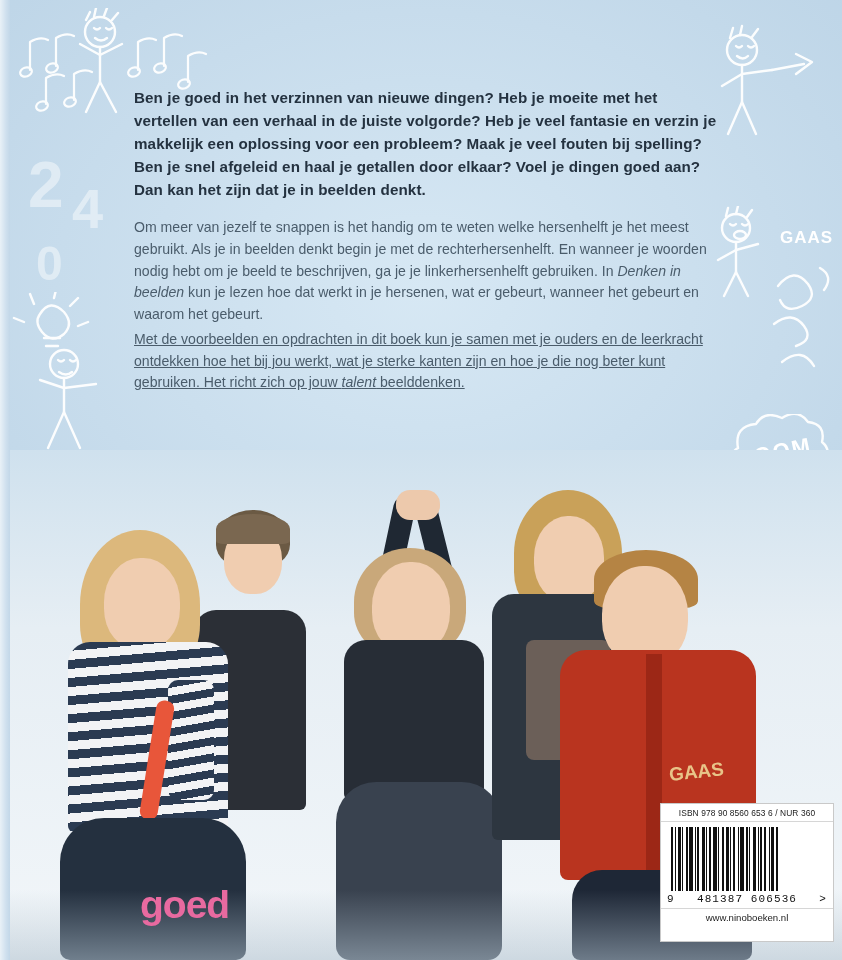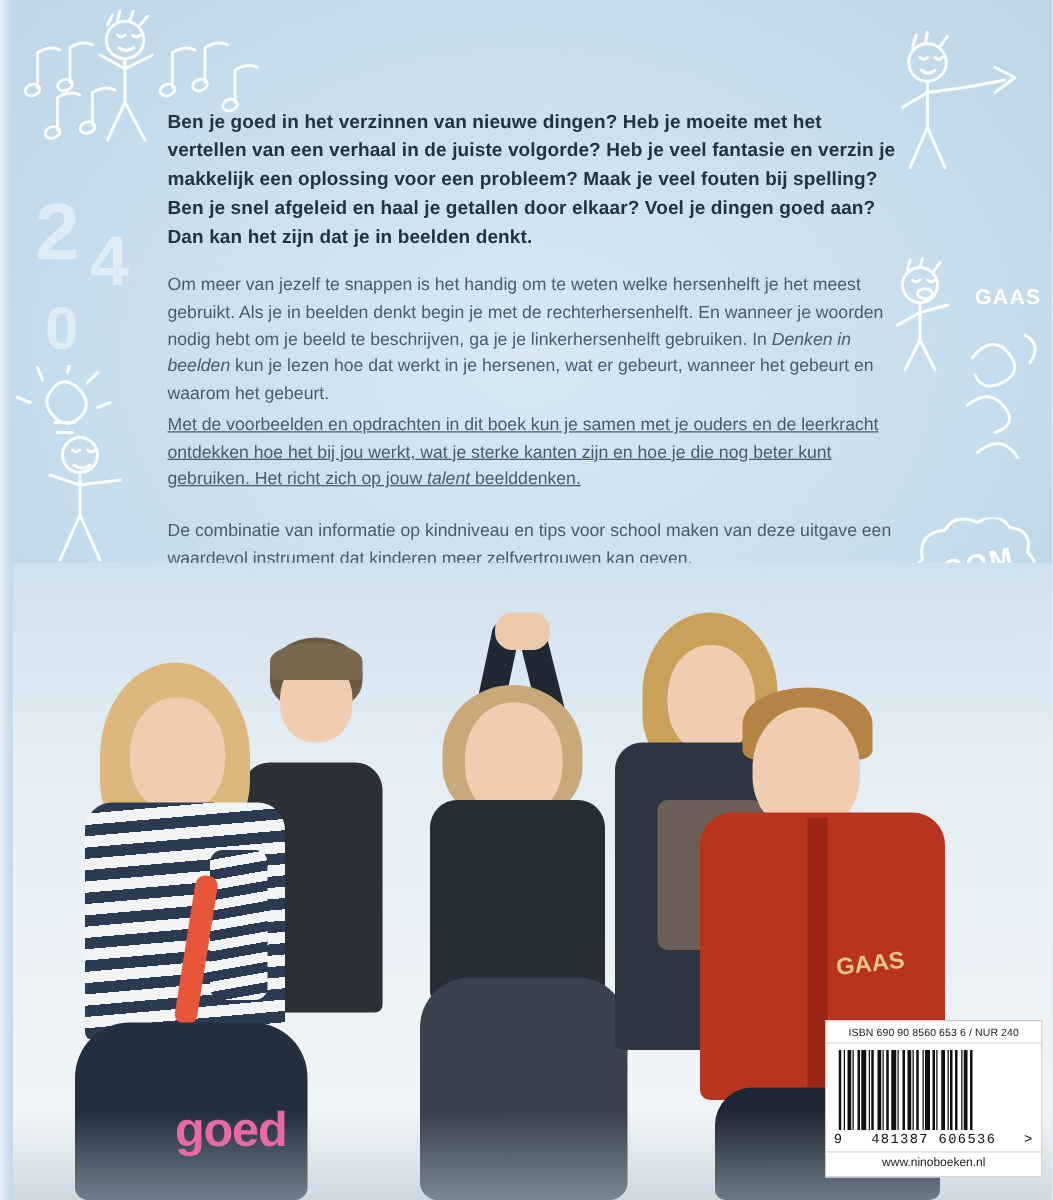--- a/index.html
+++ b/index.html
@@ -165,21 +165,21 @@
     text-align: center;
     letter-spacing: 1.1px;
     padding: 0 6px 3px 6px;
     display: flex;
     justify-content: space-between;
   }
   .site-line {
     font-size: 9.6px;
     color: #1a1a1a;
     text-align: center;
-    padding: 3px 2px 5px 2px;
+    padding: 3px 2px 18px 2px;
     border-top: 1px solid #d6d6d6;
   }
 </style>
 </head>
 <body>
 
 <div id="page">
   <div class="bg"></div>
   <div class="spine-edge"></div>
 
@@ -275,21 +275,20 @@
     <path d="M44 44 L44 74"></path>
     <path d="M44 52 L24 44 M44 52 L66 48"></path>
     <path d="M44 74 L32 106 M44 74 L56 106"></path>
     <path d="M8 18 L0 10 M14 6 L10 -2 M24 2 L26 -6"></path>
   </svg>
 
   <div class="textblock">
     <p class="lead">Ben je goed in het verzinnen van nieuwe dingen? Heb je moeite met het vertellen van een verhaal in de juiste volgorde? Heb je veel fantasie en verzin je makkelijk een oplossing voor een probleem? Maak je veel fouten bij spelling? Ben je snel afgeleid en haal je getallen door elkaar? Voel je dingen goed aan? Dan kan het zijn dat je in beelden denkt.</p>
     <p class="para"><span>Om meer van jezelf te snappen is het handig om te weten welke hersenhelft je het meest gebruikt. Als je in beelden denkt begin je met de rechterhersenhelft. En wanneer je woorden nodig hebt om je beeld te beschrijven, ga je je linkerhersenhelft gebruiken. In </span><em>Denken in beelden</em><span> kun je lezen hoe dat werkt in je hersenen, wat er gebeurt, wanneer het gebeurt en waarom het gebeurt.</span></p>
     <p class="para" style="margin-top:-9px;text-decoration:underline;"><span>Met de voorbeelden en opdrachten in dit boek kun je samen met je ouders en de leerkracht ontdekken hoe het bij jou werkt, wat je sterke kanten zijn en hoe je die nog beter kunt gebruiken. Het richt zich op jouw </span><em>talent</em><span> beelddenken.</span></p>
-    <p class="para" style="margin-top:20px;">De combinatie van informatie op kindniveau en tips voor school maken van deze uitgave een waardevol instrument dat kinderen meer zelfvertrouwen kan geven.</p>
   </div>
 
   <div class="photo">
     <div class="photo-bg"></div>
 
     <div class="kid" style="left:176px; bottom:150px; width:130px; height:300px;">
       <div class="body" style="left:8px; bottom:0; width:112px; height:200px; background:#2b2f36;"></div>
       <div class="hair" style="left:30px; top:0; width:74px; height:58px; background:#6b5a44;"></div>
       <div class="head" style="left:38px; top:16px; width:58px; height:68px;"></div>
       <div class="hair" style="left:30px; top:4px; width:74px; height:30px; background:#7a6750; border-radius:50% 50% 10% 10%;"></div>
@@ -331,21 +330,21 @@
       <div style="position:absolute; left:120px; top:210px; width:74px; height:44px; color:#e8c488; font-size:19px; font-weight:bold; font-family:'Liberation Sans', sans-serif; transform:rotate(-6deg);">GAAS</div>
       <div class="legs" style="left:22px; top:320px; width:180px; height:90px; background:#1e2736; border-radius:30px 30px 8px 8px;"></div>
     </div>
 
     <div class="floor"></div>
   </div>
 
   <div class="logo">goed</div>
 
   <div class="barcode-box">
-    <div class="isbn-line">ISBN 690 90 8560 653 6 / NUR 240</div>
+    <div class="isbn-line">ISBN 978 90 8560 653 6 / NUR 360</div>
     <div class="bars">
       <div class="bar" style="width:2px"></div>
         <div style="width:2px"></div>
       <div class="bar" style="width:1px"></div>
         <div style="width:2px"></div>
       <div class="bar" style="width:3px"></div>
         <div style="width:1px"></div>
       <div class="bar" style="width:1px"></div>
         <div style="width:3px"></div>
       <div class="bar" style="width:2px"></div>

